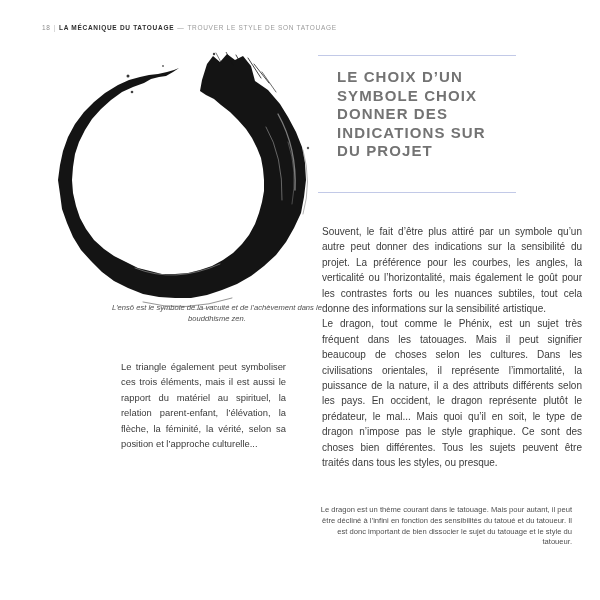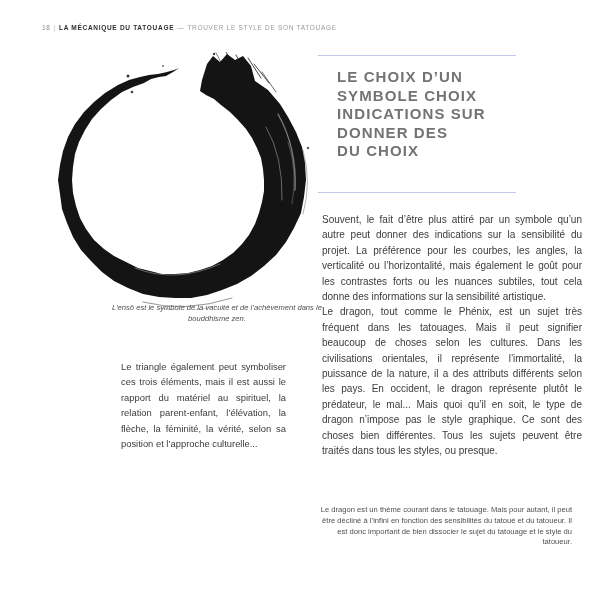--- a/index.html
+++ b/index.html
@@ -38,21 +38,21 @@
   
   .rule{left:318px;width:198px;height:1px;background:#c2c9e7;}
   .rule-top{top:55px;}
   .rule-bottom{top:192px;}
   .section-heading{
     left:337px;top:68px;
     font-size:15px;font-weight:bold;letter-spacing:1.1px;line-height:18.6px;
     color:#737373;white-space:nowrap;
   }
   .right-body{
-    left:322px;top:212px;width:260px;
+    left:322px;top:224px;width:260px;
     font-size:10px;line-height:15.4px;color:#3b3b3b;text-align:justify;
   }
   .right-body p{margin:0;}
 
   .photo-caption{
     left:320px;top:505px;width:252px;text-align:right;
     font-size:7.6px;line-height:10.8px;color:#4f4f4f;
   }
 </style>
 </head>
@@ -113,23 +113,23 @@
 
 <div class="abs left-col">
   <p>Le triangle également peut symboliser ces trois éléments, mais il est aussi le rapport du matériel au spirituel, la relation parent-enfant, l’élévation, la flèche, la féminité, la vérité, selon sa position et l’approche culturelle...</p>
 </div>
 
 <div class="abs rule rule-top"></div>
 
 <div class="abs section-heading">
   <div>LE CHOIX D’UN</div>
   <div>SYMBOLE CHOIX</div>
+  <div>DONNER DES</div>
   <div>INDICATIONS SUR</div>
-  <div>DONNER DES</div>
-  <div>DU CHOIX</div>
+  <div>DU PROJET</div>
 </div>
 
 <div class="abs rule rule-bottom"></div>
 
 <div class="abs right-body">
   <p>Souvent, le fait d’être plus attiré par un symbole qu’un autre peut donner des indications sur la sensibilité du projet. La préférence pour les courbes, les angles, la verticalité ou l’horizontalité, mais également le goût pour les contrastes forts ou les nuances subtiles, tout cela donne des informations sur la sensibilité artistique.</p>
   <p>Le dragon, tout comme le Phénix, est un sujet très fréquent dans les tatouages. Mais il peut signifier beaucoup de choses selon les cultures. Dans les civilisations orientales, il représente l’immortalité, la puissance de la nature, il a des attributs différents selon les pays. En occident, le dragon représente plutôt le prédateur, le mal... Mais quoi qu’il en soit, le type de dragon n’impose pas le style graphique. Ce sont des choses bien différentes. Tous les sujets peuvent être traités dans tous les styles, ou presque.</p>
 </div>
 
 <div class="abs photo-caption">Le dragon est un thème courant dans le tatouage. Mais pour autant, il peut être décliné à l’infini en fonction des sensibilités du tatoué et du tatoueur. Il est donc important de bien dissocier le sujet du tatouage et le style du tatoueur.</div>

